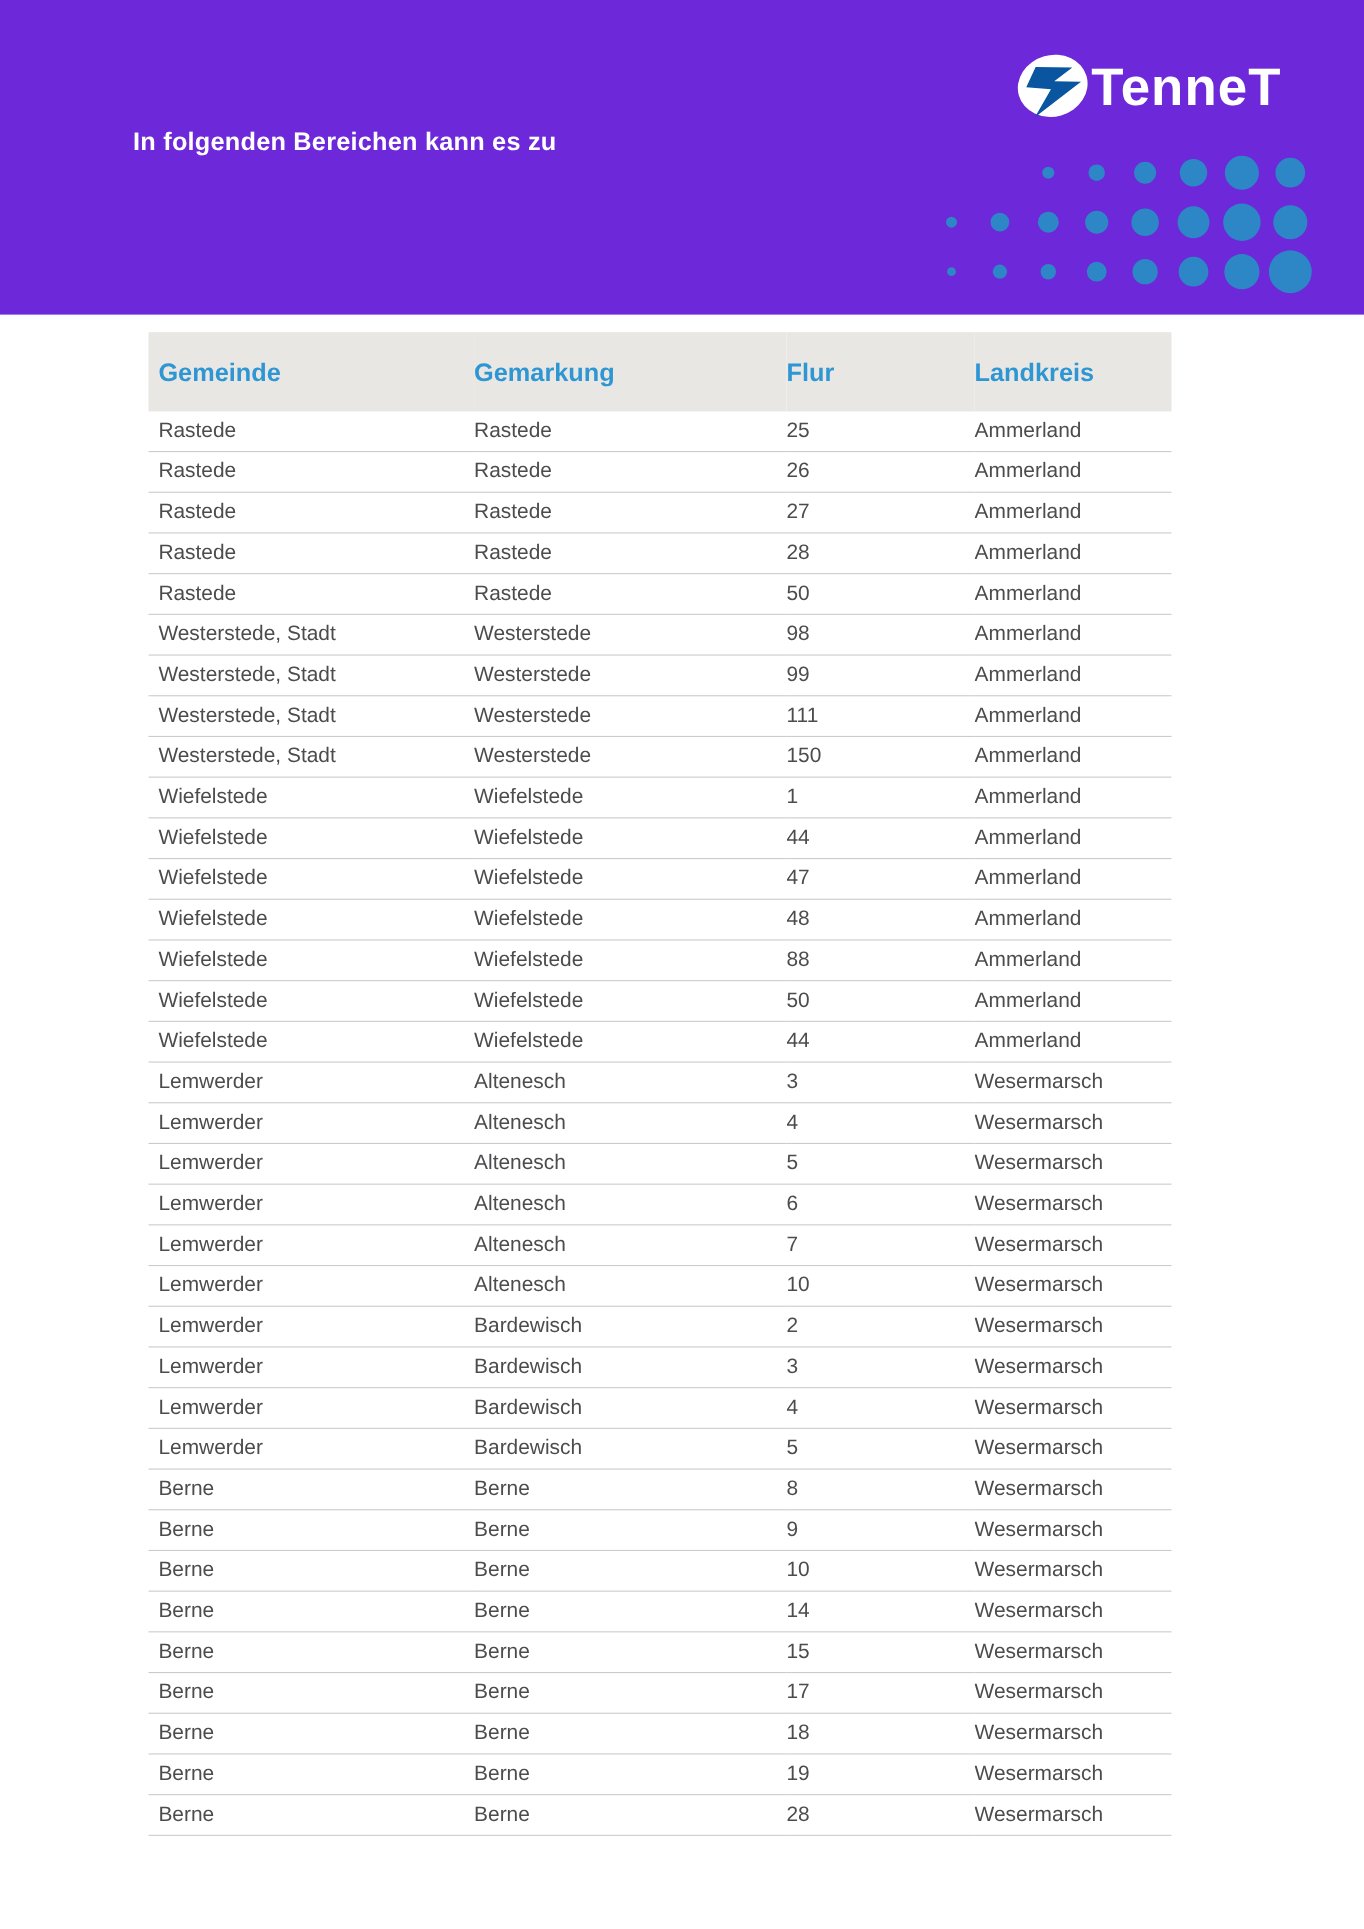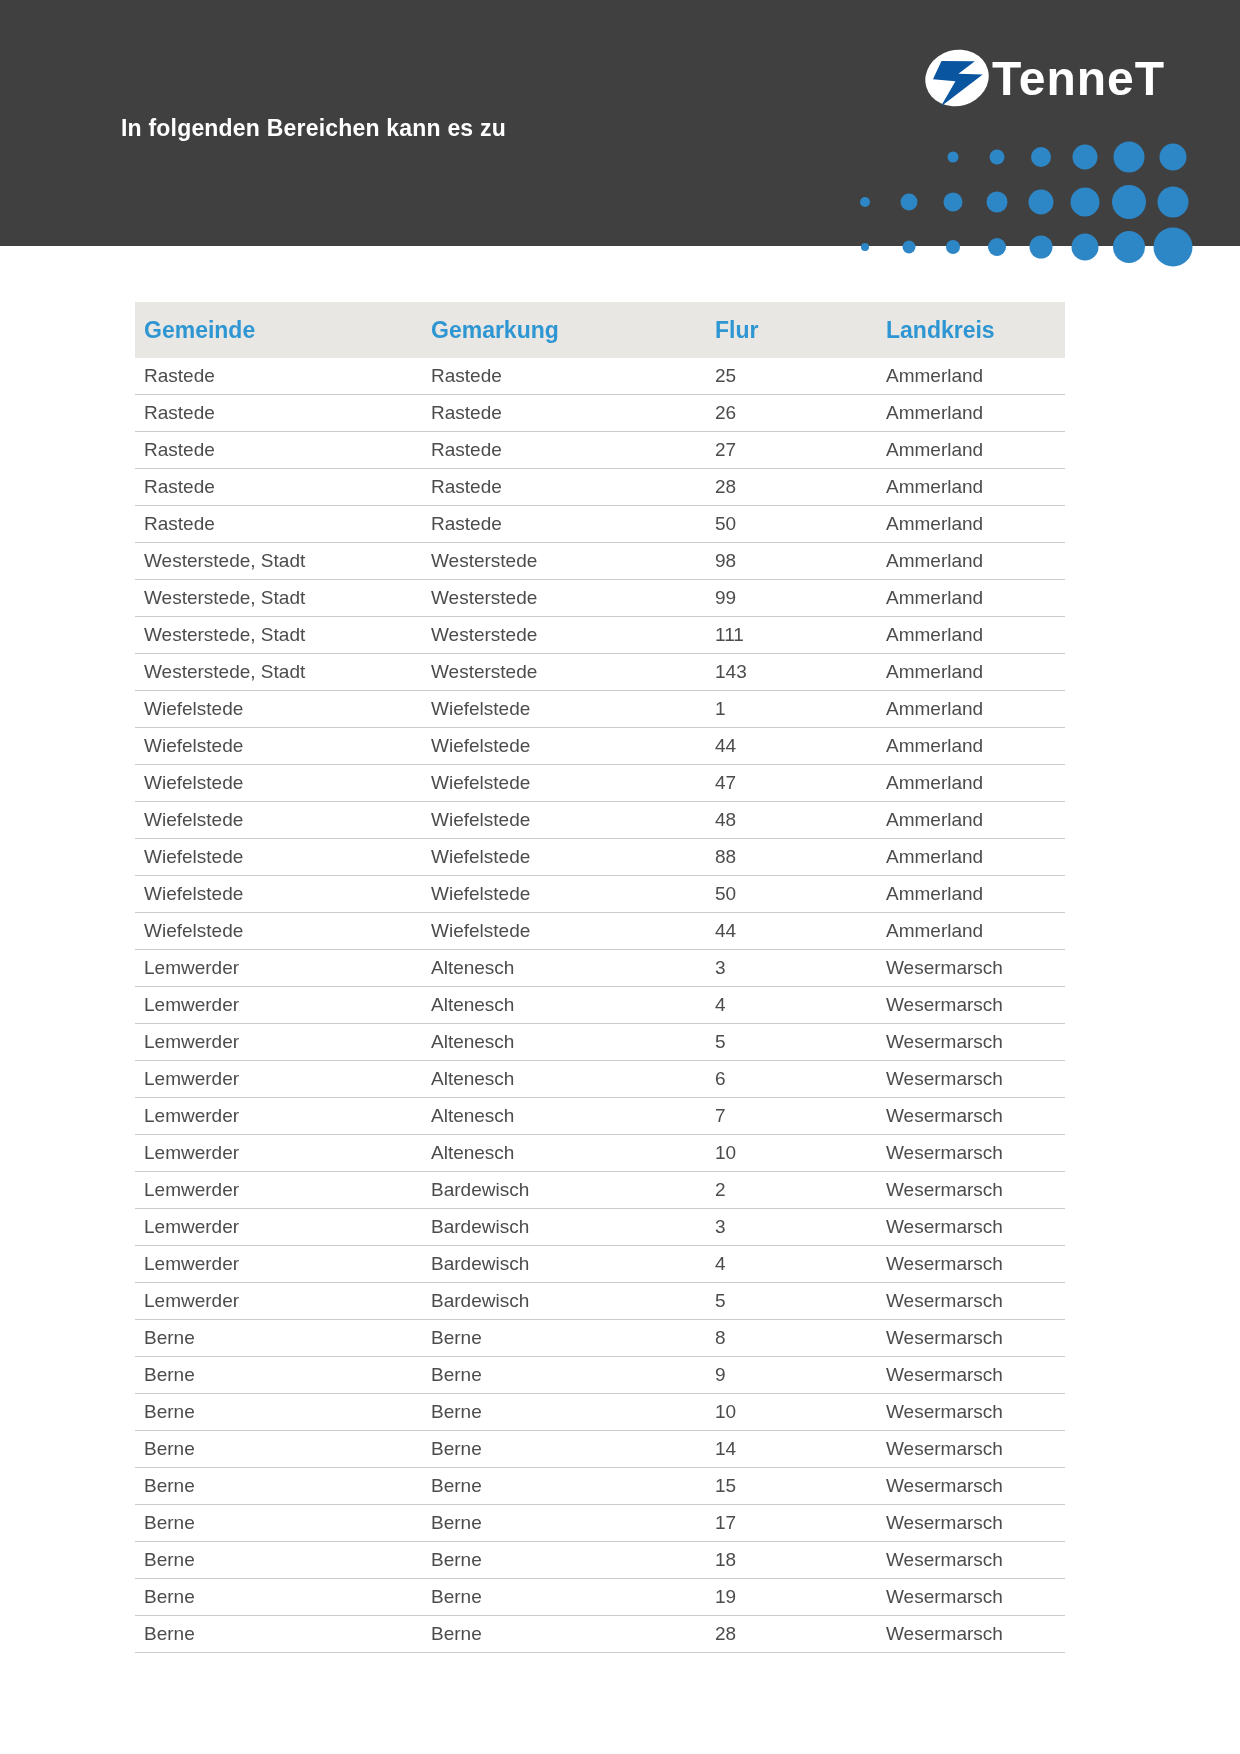--- a/index.html
+++ b/index.html
@@ -6,22 +6,22 @@
   .page{
     position:relative;
     width:1240px;height:1754px;
     background:#ffffff;
     overflow:hidden;
     font-family:"Liberation Sans",sans-serif;
   }
   
   .banner{
     position:absolute;left:0;top:0;
-    width:1240px;height:246px;
-    background:#404040;
+    width:1240px;height:286px;
+    background:#6d28d9;
   }
   .banner-title{
     position:absolute;left:121px;top:113px;
     color:#ffffff;font-size:23px;font-weight:bold;line-height:30px;
     letter-spacing:0.2px;
   }
   .logo{
     position:absolute;left:922px;top:43px;width:290px;height:72px;
   }
   .logo text{
@@ -36,21 +36,21 @@
   .mapping-table{
     position:absolute;left:135px;top:302px;
     width:930px;
     border-collapse:collapse;table-layout:fixed;
   }
   .mapping-table col.c1{width:296px;}
   .mapping-table col.c2{width:284px;}
   .mapping-table col.c3{width:171px;}
   .mapping-table col.c4{width:179px;}
   .mapping-table th{
-    height:56px;
+    height:72px;
     background:#E9E7E3;
     color:#2E96D3;
     font-size:23px;font-weight:bold;
     text-align:left;vertical-align:middle;
     padding:0;
   }
   .mapping-table th:first-child{padding-left:9px;}
   .mapping-table td{
     height:36px;
     border-bottom:1px solid #CBCBCB;
@@ -166,21 +166,21 @@
         </tr>
         <tr>
           <td>Westerstede, Stadt</td>
           <td>Westerstede</td>
           <td>111</td>
           <td>Ammerland</td>
         </tr>
         <tr>
           <td>Westerstede, Stadt</td>
           <td>Westerstede</td>
-          <td>143</td>
+          <td>150</td>
           <td>Ammerland</td>
         </tr>
         <tr>
           <td>Wiefelstede</td>
           <td>Wiefelstede</td>
           <td>1</td>
           <td>Ammerland</td>
         </tr>
         <tr>
           <td>Wiefelstede</td>

